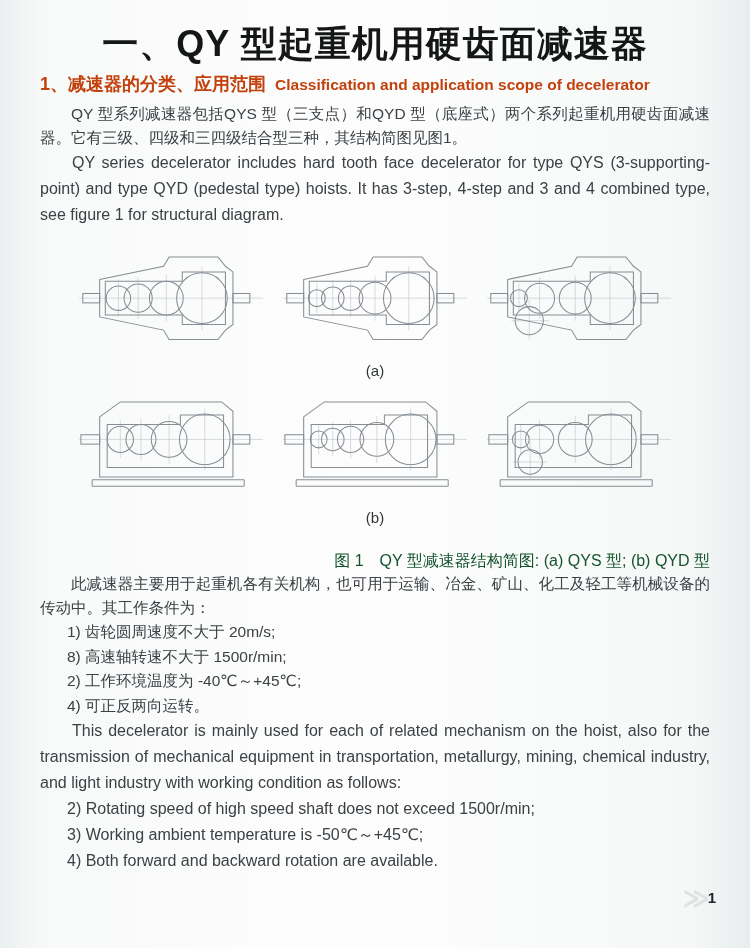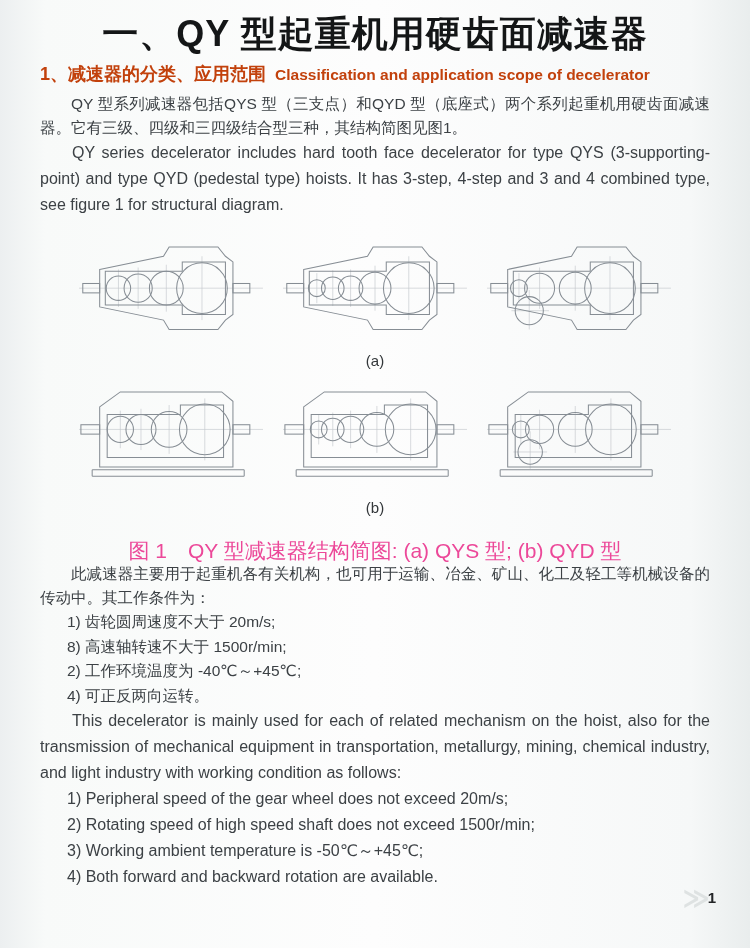--- a/index.html
+++ b/index.html
@@ -2,40 +2,40 @@
 <html><head>
 <meta charset="utf-8">
 <style>
   html,body{margin:0;padding:0;}
   body{
     width:750px;height:948px;overflow:hidden;
     background:linear-gradient(90deg,#eceff0 0%,#f8faf9 6%,#fdfdfd 50%,#f6f8f8 92%,#e9eded 100%);
     font-family:"Liberation Sans","DejaVu Sans",sans-serif;
     color:#3e4347;
   }
-  .page{position:relative;width:750px;height:948px;box-sizing:border-box;padding:4px 40px 0 40px;}
+  .page{position:relative;width:750px;height:948px;box-sizing:border-box;padding:14px 40px 0 40px;}
   .title-cn{
     text-align:center;font-size:36px;font-weight:bold;color:#141617;
     letter-spacing:1px;margin:8px 0 0 0;line-height:44px;
   }
   .title-en{
     text-align:center;font-size:22px;font-weight:bold;color:#1b1d1f;
     margin:2px 0 12px 0;line-height:28px;
   }
   .section-heading{font-size:18px;font-weight:bold;color:#c2410c;margin:6px 0 5px 0;line-height:24px;}
   .section-heading .en{font-size:15.5px;margin-left:9px;}
   p.body-cn{font-size:15.5px;line-height:24px;margin:0;text-indent:2em;text-align:justify;color:#3c4145;}
   p.body-en{font-size:16px;line-height:26px;margin:0;text-indent:2em;text-align:justify;color:#3c4145;}
   .figure{margin-top:12px;}
   .fig-row{display:flex;justify-content:center;align-items:center;gap:6px;}
   .fig-row svg{width:198px;height:122px;}
   .fig-label{text-align:center;font-size:15px;color:#33373a;margin:0 0 6px 0;}
   .fig-label.b{margin-top:2px;}
   .caption{text-align:center;margin-top:24px;}
-  .caption-cn{font-size:21px;color:#ec4899;line-height:22px;}
+  .caption-cn{font-size:16px;color:#14532d;line-height:22px;text-align:right;}
   .caption-en{font-size:16px;color:#34383c;line-height:22px;}
   .after-fig{margin-top:26px;}
   .cond{font-size:15.5px;line-height:24.5px;margin-left:27px;color:#3c4145;}
   .cond.en{font-size:16px;line-height:26px;}
   .page-num{position:absolute;right:34px;bottom:34px;font-size:15px;font-weight:bold;color:#232527;}
   .page-num .chev{color:#dee2e2;font-size:26px;font-weight:bold;vertical-align:-4px;margin-right:1px;letter-spacing:-3px;}
   svg .main{stroke:#868d94;fill:none;stroke-width:1.1;stroke-linejoin:miter;}
   svg .cl{stroke:#c3c8cc;fill:none;stroke-width:0.7;}
 </style>
 </head>
@@ -199,21 +199,20 @@
     </div>
   </div>
 
   <p class="body-cn after-fig">此减速器主要用于起重机各有关机构，也可用于运输、冶金、矿山、化工及轻工等机械设备的传动中。其工作条件为：</p>
   <div class="cond">1) 齿轮圆周速度不大于 20m/s;</div>
   <div class="cond">8) 高速轴转速不大于 1500r/min;</div>
   <div class="cond">2) 工作环境温度为 -40℃～+45℃;</div>
   <div class="cond">4) 可正反两向运转。</div>
 
   <p class="body-en">This decelerator is mainly used for each of related mechanism on the hoist, also for the transmission of mechanical equipment in transportation, metallurgy, mining, chemical industry, and light industry with working condition as follows:</p>
-  <div class="cond en">1) Peripheral speed of the gear wheel does not exceed 20m/s;</div>
   <div class="cond en">2) Rotating speed of high speed shaft does not exceed 1500r/min;</div>
   <div class="cond en">3) Working ambient temperature is -50℃～+45℃;</div>
   <div class="cond en">4) Both forward and backward rotation are available.</div>
 
   <div class="page-num">
     <span class="chev">≫</span><span>1</span>
   </div>
 
 </div>
 

